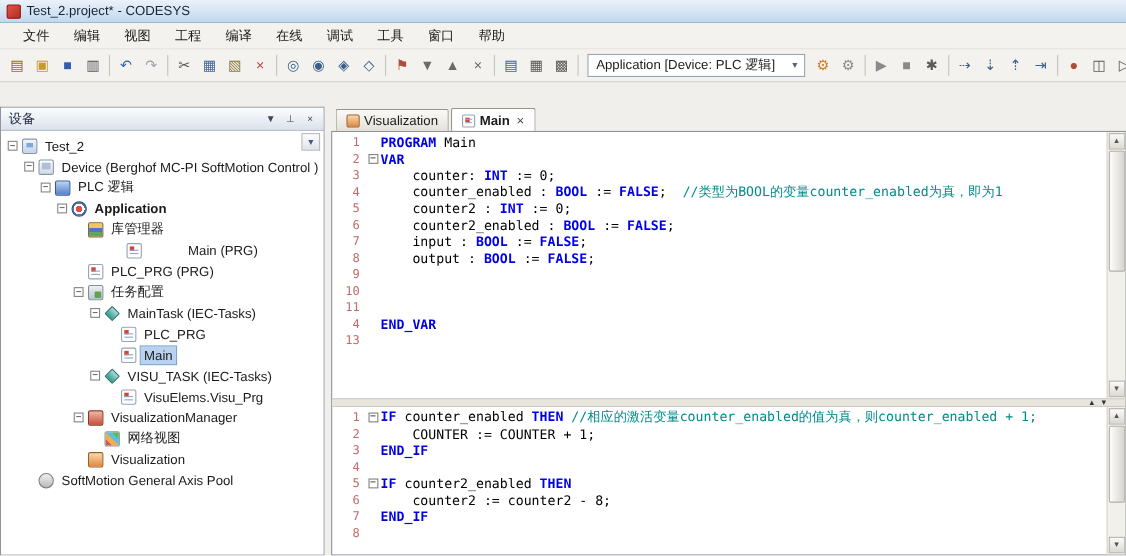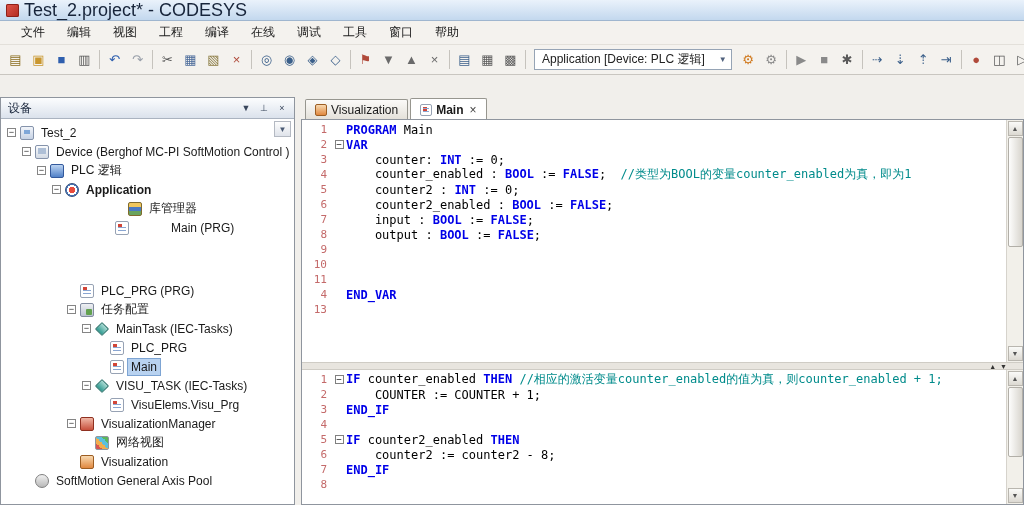--- a/index.html
+++ b/index.html
@@ -4,21 +4,21 @@
 <style>
   *{margin:0;padding:0;box-sizing:border-box}
   html,body{width:1024px;height:505px;overflow:hidden}
   body{position:relative;background:#f1efeb;font-family:"Liberation Sans","DejaVu Sans",sans-serif;font-size:12px;color:#1a1a1a}
 
   
   .titlebar{height:21px;display:flex;align-items:center;gap:5px;padding:0 6px;
     background:linear-gradient(#eaf2fb,#c3d8ee);border-bottom:1px solid #9fb6cf}
   .logo{width:13px;height:13px;border-radius:2px;background:linear-gradient(135deg,#e2574c,#b02a1f);
     box-shadow:inset 0 0 0 1px #8e2018}
-  .title-text{font-size:18px;color:#17243a}
+  .title-text{font-size:12px;color:#17243a}
 
   
   .menubar{height:24px;display:flex;align-items:center;background:#f4f2ee;border-bottom:1px solid #e3e0da;padding-left:10px}
   .menu-item{padding:3px 11px;border-radius:2px}
 
   
   .toolbar{height:30px;display:flex;align-items:center;background:#f4f2ee;border-bottom:1px solid #c9c6c0;
     padding-left:4px;overflow:hidden;white-space:nowrap}
   .tbtn{flex:0 0 auto;width:23px;height:23px;display:inline-flex;align-items:center;justify-content:center;
     font-size:13px;border-radius:2px}
@@ -207,31 +207,31 @@
             <span class="ic ic-plc"></span>
             <span class="tlabel">PLC 逻辑</span>
           </div>
           <div class="trow" style="padding-left: 49px;">
             <span class="exp">
               <span class="expbox">−</span>
             </span>
             <span class="ic ic-application"></span>
             <span class="tlabel b">Application</span>
           </div>
-          <div class="trow" style="padding-left: 64px; margin-left: 48px;">
+          <div class="trow" style="padding-left: 64px;">
             <span class="exp"></span>
             <span class="ic ic-library"></span>
             <span class="tlabel">库管理器</span>
           </div>
           <div class="trow" style="padding-left: 64px; gap: 35px;">
             <span class="exp"></span>
             <span class="ic ic-prg"></span>
             <span class="tlabel">Main (PRG)</span>
           </div>
-          <div class="trow" style="padding-left: 64px; margin-top: 44px;">
+          <div class="trow" style="padding-left: 64px;">
             <span class="exp"></span>
             <span class="ic ic-prg"></span>
             <span class="tlabel">PLC_PRG (PRG)</span>
           </div>
           <div class="trow" style="padding-left: 64px;">
             <span class="exp">
               <span class="expbox">−</span>
             </span>
             <span class="ic ic-task-config"></span>
             <span class="tlabel">任务配置</span>

